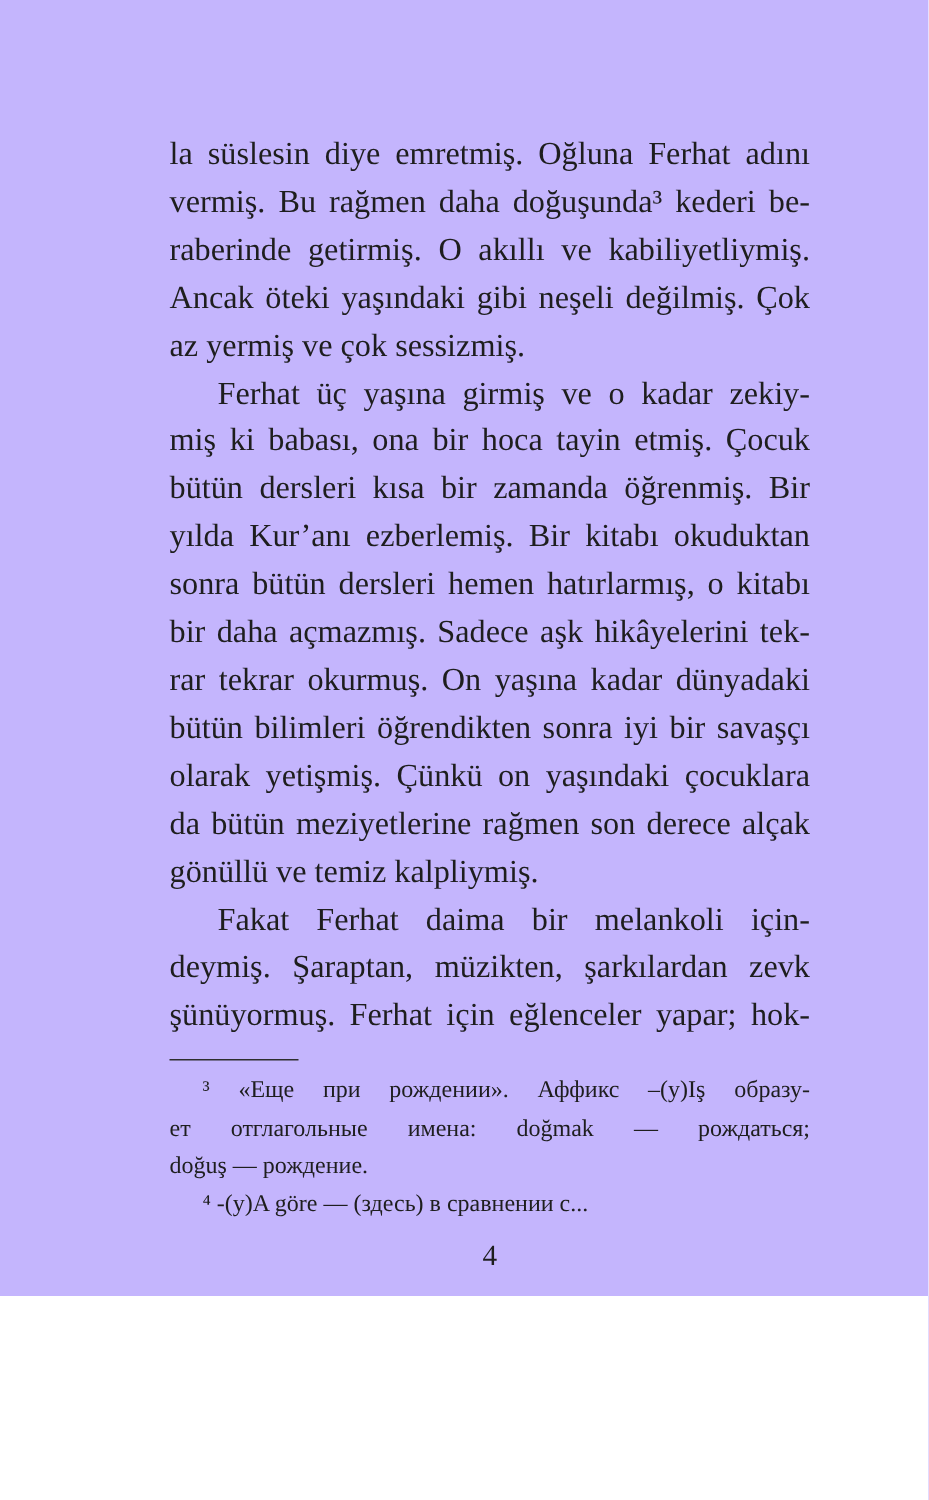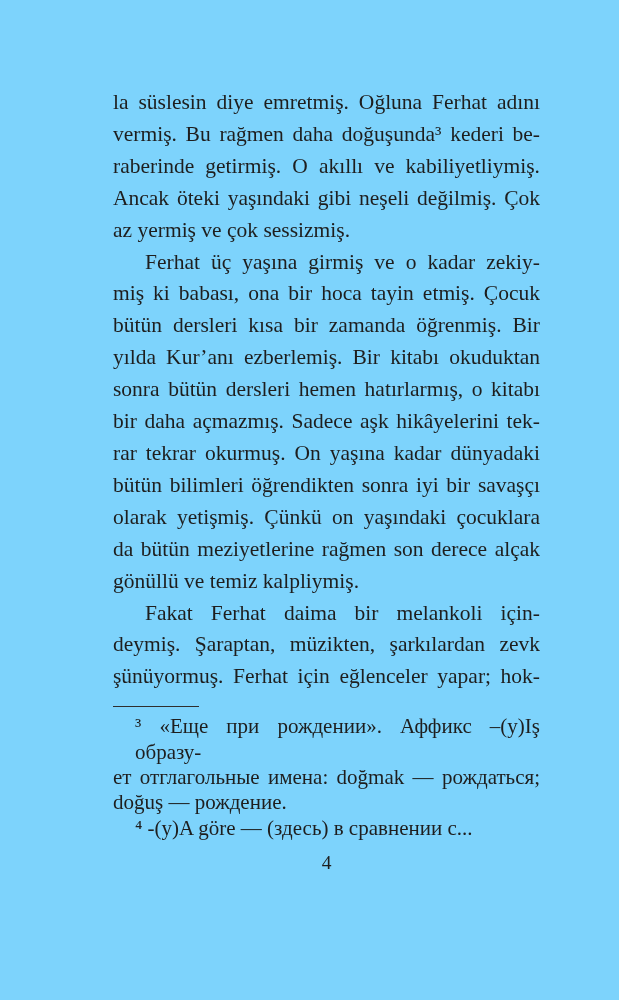--- a/index.html
+++ b/index.html
@@ -1,20 +1,20 @@
 <!DOCTYPE html>
 <html><head>
 <meta charset="utf-8">
 <style>
   html, body { margin: 0; padding: 0; background: #ffffff; }
   .page {
     position: relative;
     width: 619px;
-    height: 1000px;
-    background: #7dd3fc;
+    height: 864px;
+    background: #c4b5fd;
     font-family: "Liberation Serif", "DejaVu Serif", serif;
     color: #1e1e1e;
     overflow: hidden;
   }
   .column {
     position: absolute;
     left: 113px;
     top: 87px;
     width: 427px;
   }
@@ -28,21 +28,21 @@
   .ln.end { text-align-last: left; }
   .ln.ind { padding-left: 32px; }
   .fn-rule {
     width: 86px;
     height: 0;
     border-top: 1.7px solid #2e2e2e;
     margin-top: 13px;
     margin-bottom: 7px;
   }
   .fn-ln {
-    font-size: 21px;
+    font-size: 16px;
     line-height: 25.4px;
     text-align: justify;
     text-align-last: justify;
   }
   .fn-ln.end { text-align-last: left; }
   .fn-ln.ind { padding-left: 22px; }
   .page-number {
     margin-top: 11px;
     text-align: center;
     font-size: 19.5px;

